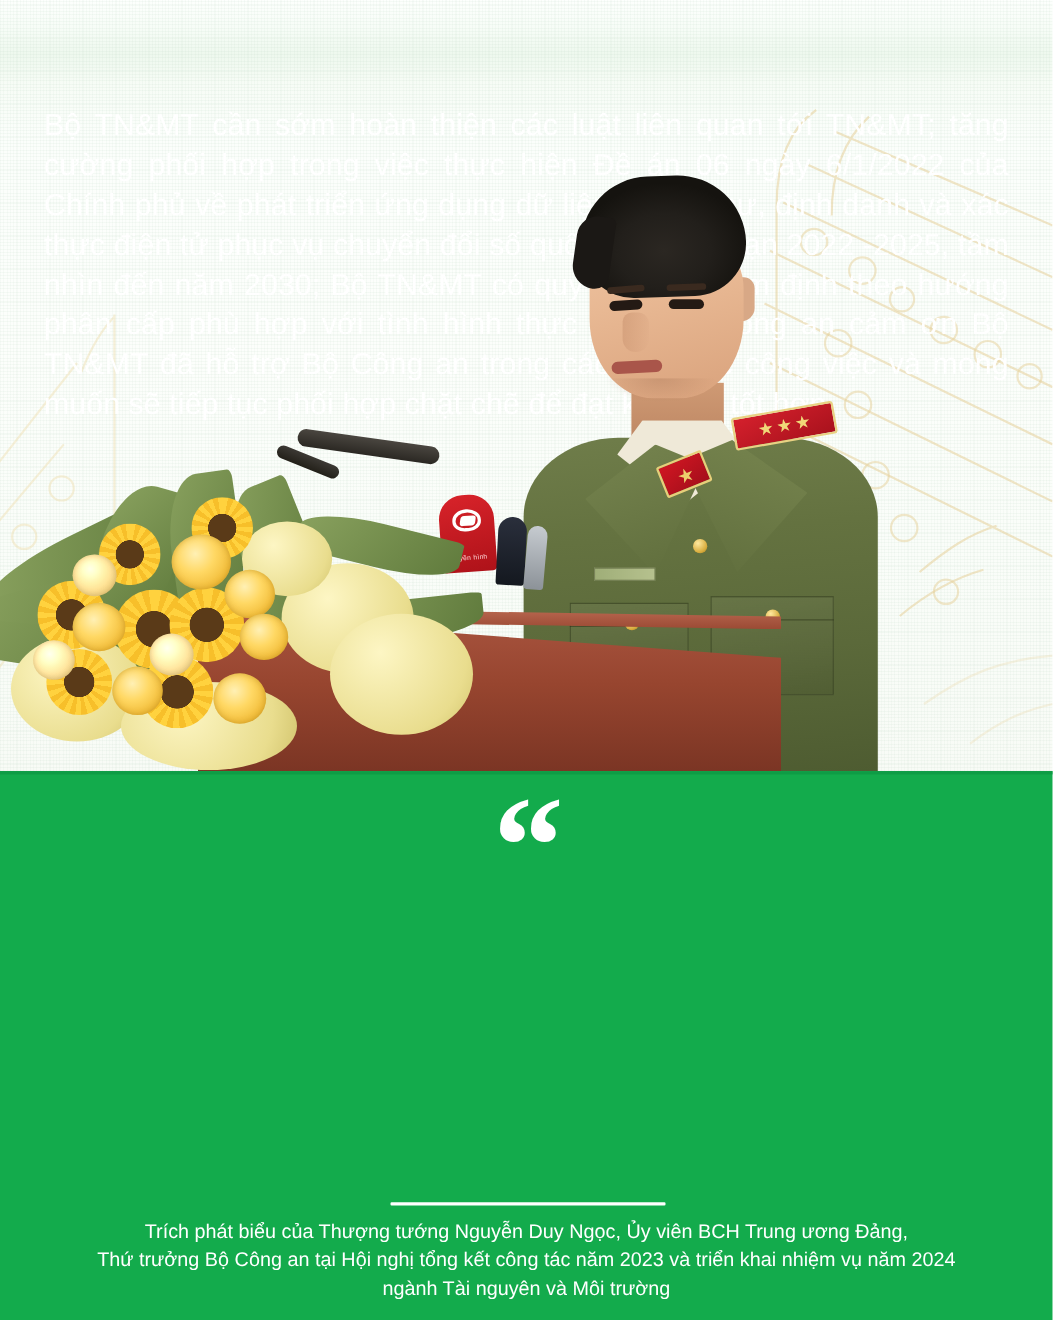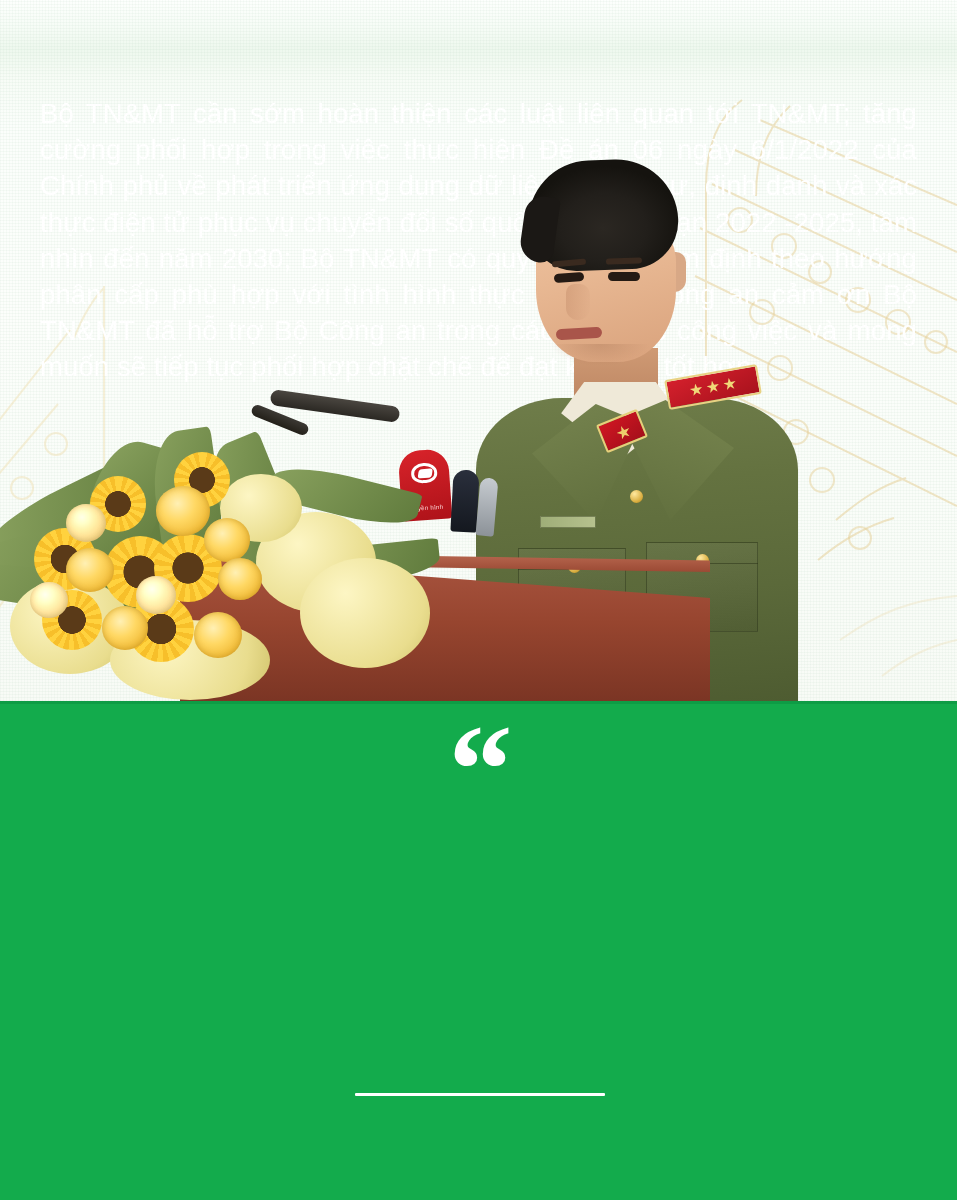--- a/index.html
+++ b/index.html
@@ -408,14 +408,19 @@
   </div>
 
   <div class="quote-panel">
     <div class="quote-mark">“</div>
   </div>
 
   <div class="quote-body">Bộ TN&amp;MT cần sớm hoàn thiện các luật liên quan tới TN&amp;MT; tăng cường phối hợp trong việc thực hiện Đề án 06 ngày 6/1/2022 của Chính phủ về phát triển ứng dụng dữ liệu về dân cư, định danh và xác thực điện tử phục vụ chuyển đổi số quốc gia giai đoạn 2022 -2025, tầm nhìn đến năm 2030; Bộ TN&amp;MT có quy định về giám định theo hướng phân cấp phù hợp với tình hình thực tiễn. Bộ Công an cảm ơn Bộ TN&amp;MT đã hỗ trợ Bộ Công an trong các lĩnh vực công việc và mong muốn sẽ tiếp tục phối hợp chặt chẽ để đạt kết quả tốt hơn.</div>
 
   <div class="divider"></div>
 
+  <div class="attribution">
+    <div>Trích phát biểu của Thượng tướng Nguyễn Duy Ngọc, Ủy viên BCH Trung ương Đảng,</div>
+    <div>Thứ trưởng Bộ Công an tại Hội nghị tổng kết công tác năm 2023 và triển khai nhiệm vụ năm 2024</div>
+    <div>ngành Tài nguyên và Môi trường</div>
+  </div>
 
 </div>
 
 </body></html>

